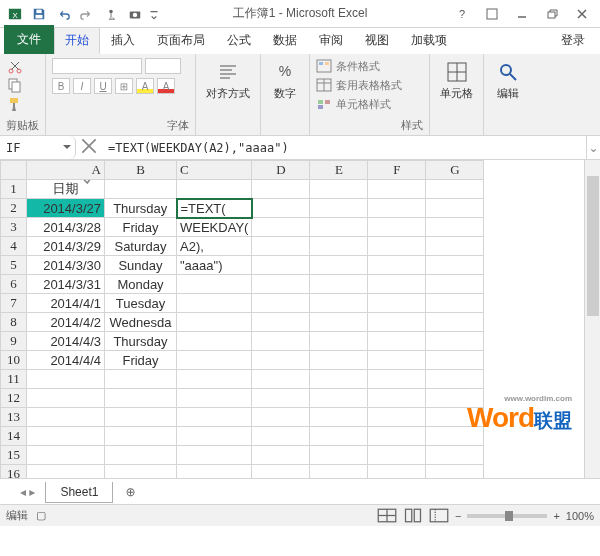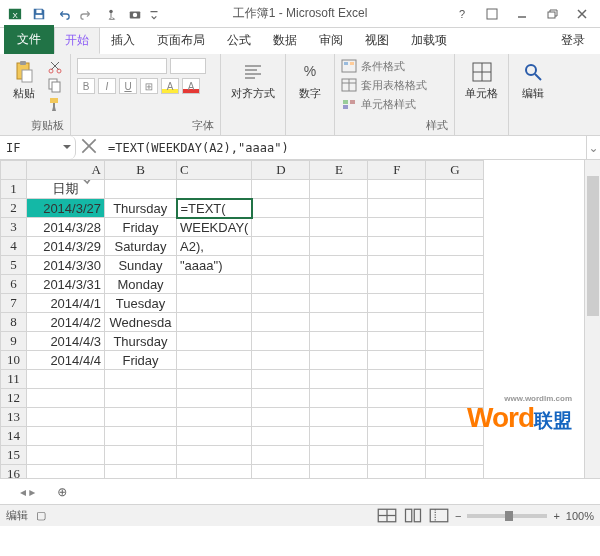--- a/index.html
+++ b/index.html
@@ -8,21 +8,21 @@
 .qat{display:flex;align-items:center;gap:2px;}
 .qat-btn{width:22px;height:22px;display:flex;align-items:center;justify-content:center;color:#5a5a5a;}
 .qat-btn svg{width:14px;height:14px;}
 .title-center{position:absolute;left:0;right:0;text-align:center;font-size:12px;color:#555;pointer-events:none;}
 .win-btns{margin-left:auto;display:flex;gap:2px;}
 .win-btn{width:28px;height:20px;display:flex;align-items:center;justify-content:center;color:#666;}
 .win-btn svg{width:12px;height:12px;}
 .ribbon-tabs{height:26px;background:#fff;display:flex;align-items:flex-end;padding-left:4px;}
 .rtab{padding:4px 10px;font-size:12px;color:#333;border:1px solid transparent;position:relative;}
 .rtab.file{background:#217346;color:#fff;padding:5px 12px;}
-.rtab.active{color:#8b5cf6;border:1px solid #d4d4d4;border-bottom:1px solid #f1f1f1;background:#f1f1f1;}
+.rtab.active{color:#1d4ed8;border:1px solid #d4d4d4;border-bottom:1px solid #f1f1f1;background:#f1f1f1;}
 .rtab.login{margin-left:auto;padding-right:14px;color:#333;}
 .ribbon{height:82px;background:#f1f1f1;border-bottom:1px solid #d4d4d4;display:flex;}
 .rgroup{border-right:1px solid #d4d4d4;padding:4px 6px 2px;display:flex;flex-direction:column;justify-content:space-between;position:relative;}
 .rgroup-label{font-size:11px;color:#666;text-align:right;padding-top:2px;}
 .rg-content{display:flex;align-items:flex-start;gap:4px;}
 .big-btn{display:flex;flex-direction:column;align-items:center;gap:2px;padding:2px 4px;min-width:36px;}
 .big-btn svg{width:24px;height:24px;}
 .big-btn span{font-size:11px;}
 .mini-col{display:flex;flex-direction:column;gap:3px;}
 .mini-btn{width:18px;height:16px;display:flex;align-items:center;justify-content:center;}
@@ -152,28 +152,20 @@
   <div class="rtab">数据</div>
   <div class="rtab">审阅</div>
   <div class="rtab">视图</div>
   <div class="rtab">加载项</div>
   <div class="rtab login">登录</div>
 </div>
 
 <div class="ribbon">
   <div class="rgroup">
     <div class="rg-content">
-      <div class="big-btn">
-        <svg viewBox="0 0 24 24">
-            <rect x="5" y="3" width="12" height="16" fill="#f2c85b" stroke="#b88a2a"></rect>
-            <rect x="8" y="1" width="6" height="4" rx="1" fill="#999"></rect>
-            <rect x="10" y="10" width="10" height="12" fill="#fff" stroke="#999"></rect>
-          </svg>
-        <span>粘贴</span>
-      </div>
       <div class="mini-col">
         <div class="mini-btn">
             <svg class="mini-svg" viewBox="0 0 16 16">
               <path d="M4 4l8 8M12 4l-8 8" stroke="#666"></path>
               <circle cx="4" cy="13" r="2" fill="none" stroke="#d66"></circle>
               <circle cx="12" cy="13" r="2" fill="none" stroke="#d66"></circle>
             </svg>
           </div>
         <div class="mini-btn">
             <svg class="mini-svg" viewBox="0 0 16 16">
@@ -486,20 +478,21 @@
     </div>
   <div class="watermark">
     <span class="url">www.wordlm.com</span>
     <span class="w1">Word</span>
     <span class="w2">联盟</span>
   </div>
 </div>
 
 <div class="sheet-tabs">
   <div class="sheet-nav">◂ ▸</div>
+  <div class="sheet-tab">Sheet1</div>
   <div class="sheet-add">⊕</div>
 </div>
 
 <div class="statusbar">
   <span>编辑</span>
   <span style="margin-left:8px">▢</span>
   <div class="sb-right">
     <div class="view-btn">
         <svg viewBox="0 0 16 12">
           <rect x="1" y="1" width="14" height="10" fill="none" stroke="#666"></rect>

